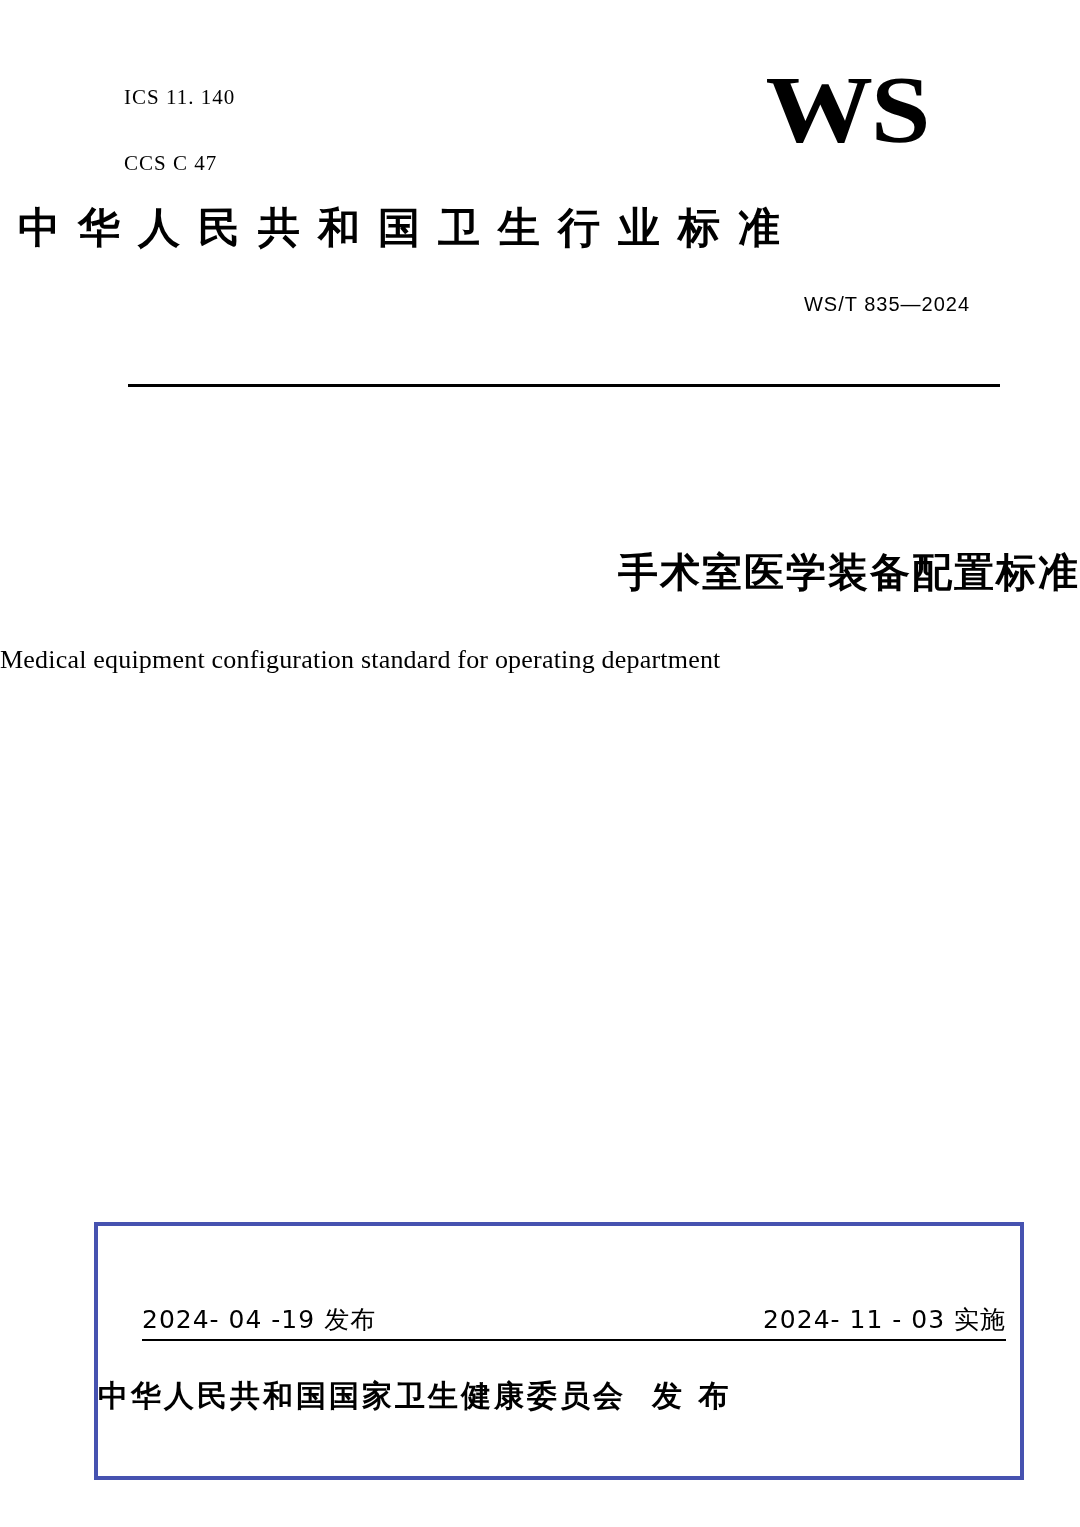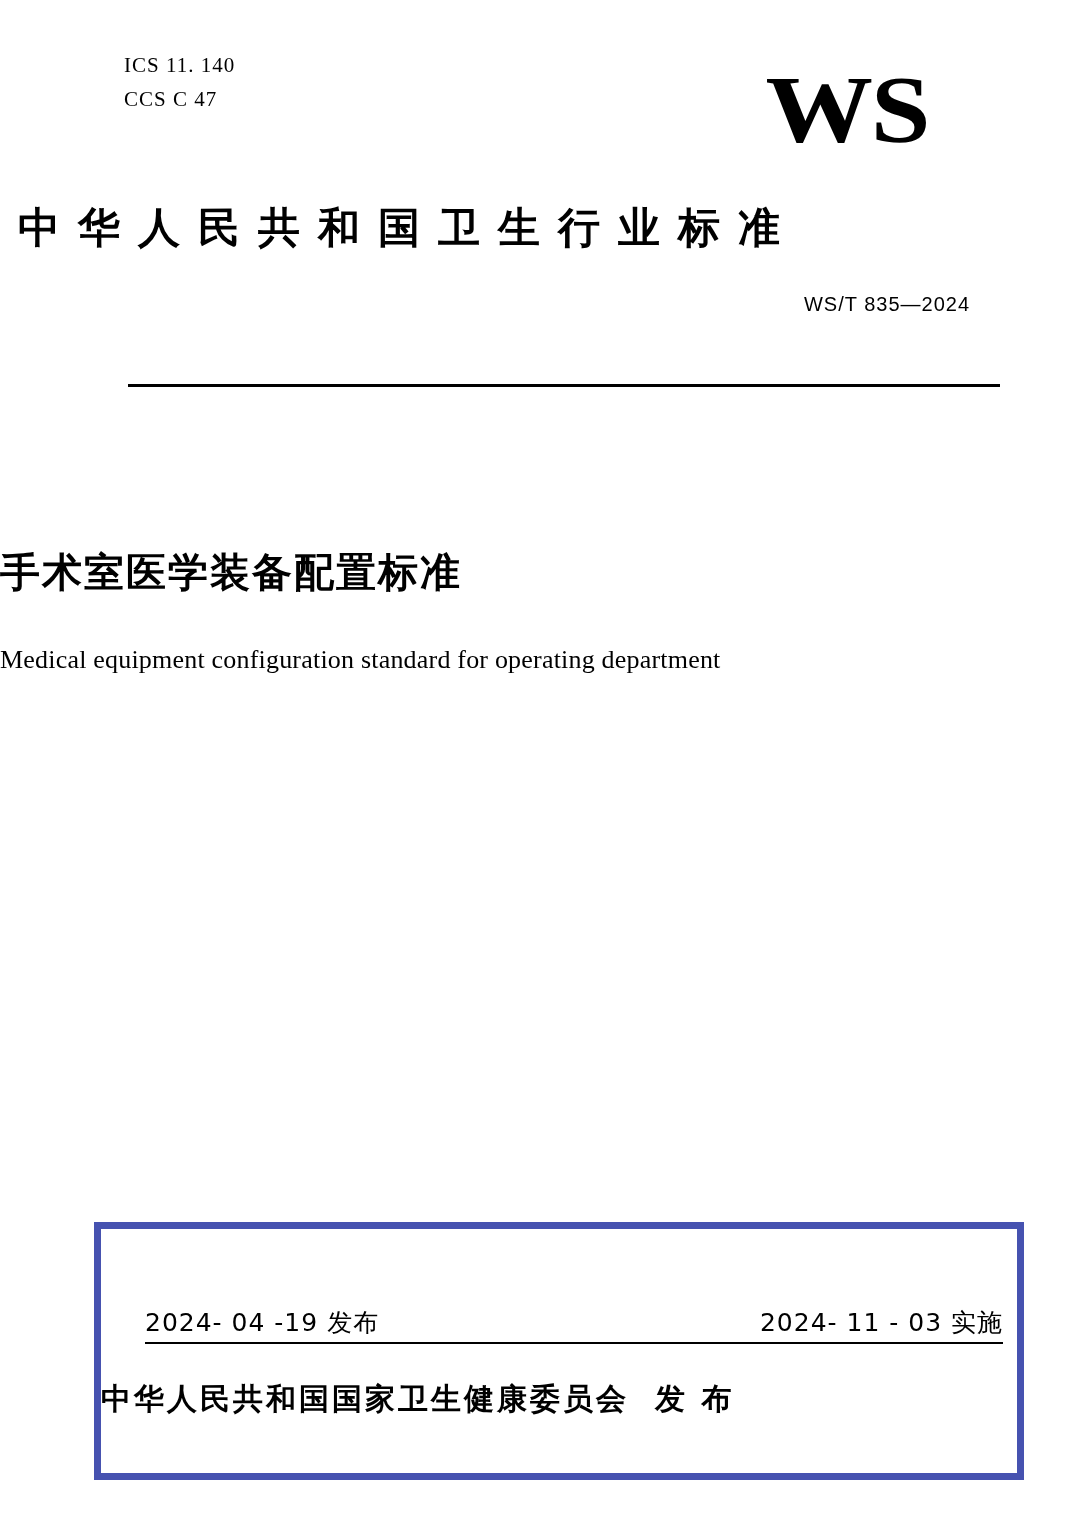--- a/index.html
+++ b/index.html
@@ -26,21 +26,21 @@
   
   .codes {
     position: absolute;
     left: 124px;
     top: 48px;
     font-family: "Liberation Serif", "DejaVu Serif", serif;
     font-size: 21px;
     letter-spacing: 1px;
     line-height: 34px;
   }
-  .codes div { white-space: pre; }
+  .codes div { white-space: pre; margin-top: 32px; }
 
   
   .ws-logo {
     position: absolute;
     right: 152px;
     top: 62px;
     font-family: "Liberation Serif", "DejaVu Serif", serif;
     font-weight: bold;
     font-size: 96px;
     line-height: 96px;
@@ -82,21 +82,21 @@
     height: 3px;
     background: #000000;
   }
 
   
   .title-cn {
     position: absolute;
     left: 0;
     right: 0;
     top: 545px;
-    text-align: left;
+    text-align: right;
     font-family: "DejaVu Sans", "Liberation Sans", sans-serif;
     font-weight: bold;
     font-size: 40px;
     letter-spacing: 2px;
   }
   .title-en {
     position: absolute;
     left: 0;
     right: 0;
     top: 645px;
@@ -105,21 +105,21 @@
     letter-spacing: 0.2px;
   }
 
   
   .pub-box {
     position: absolute;
     left: 94px;
     top: 1222px;
     width: 930px;
     height: 258px;
-    border: 7px solid #22c55e;
+    border: 4px solid #22c55e;
     box-sizing: border-box;
   }
   .pub-dates {
     position: absolute;
     left: 44px;
     right: 14px;
     top: 64px;
     height: 46px;
     display: flex;
     justify-content: space-between;

